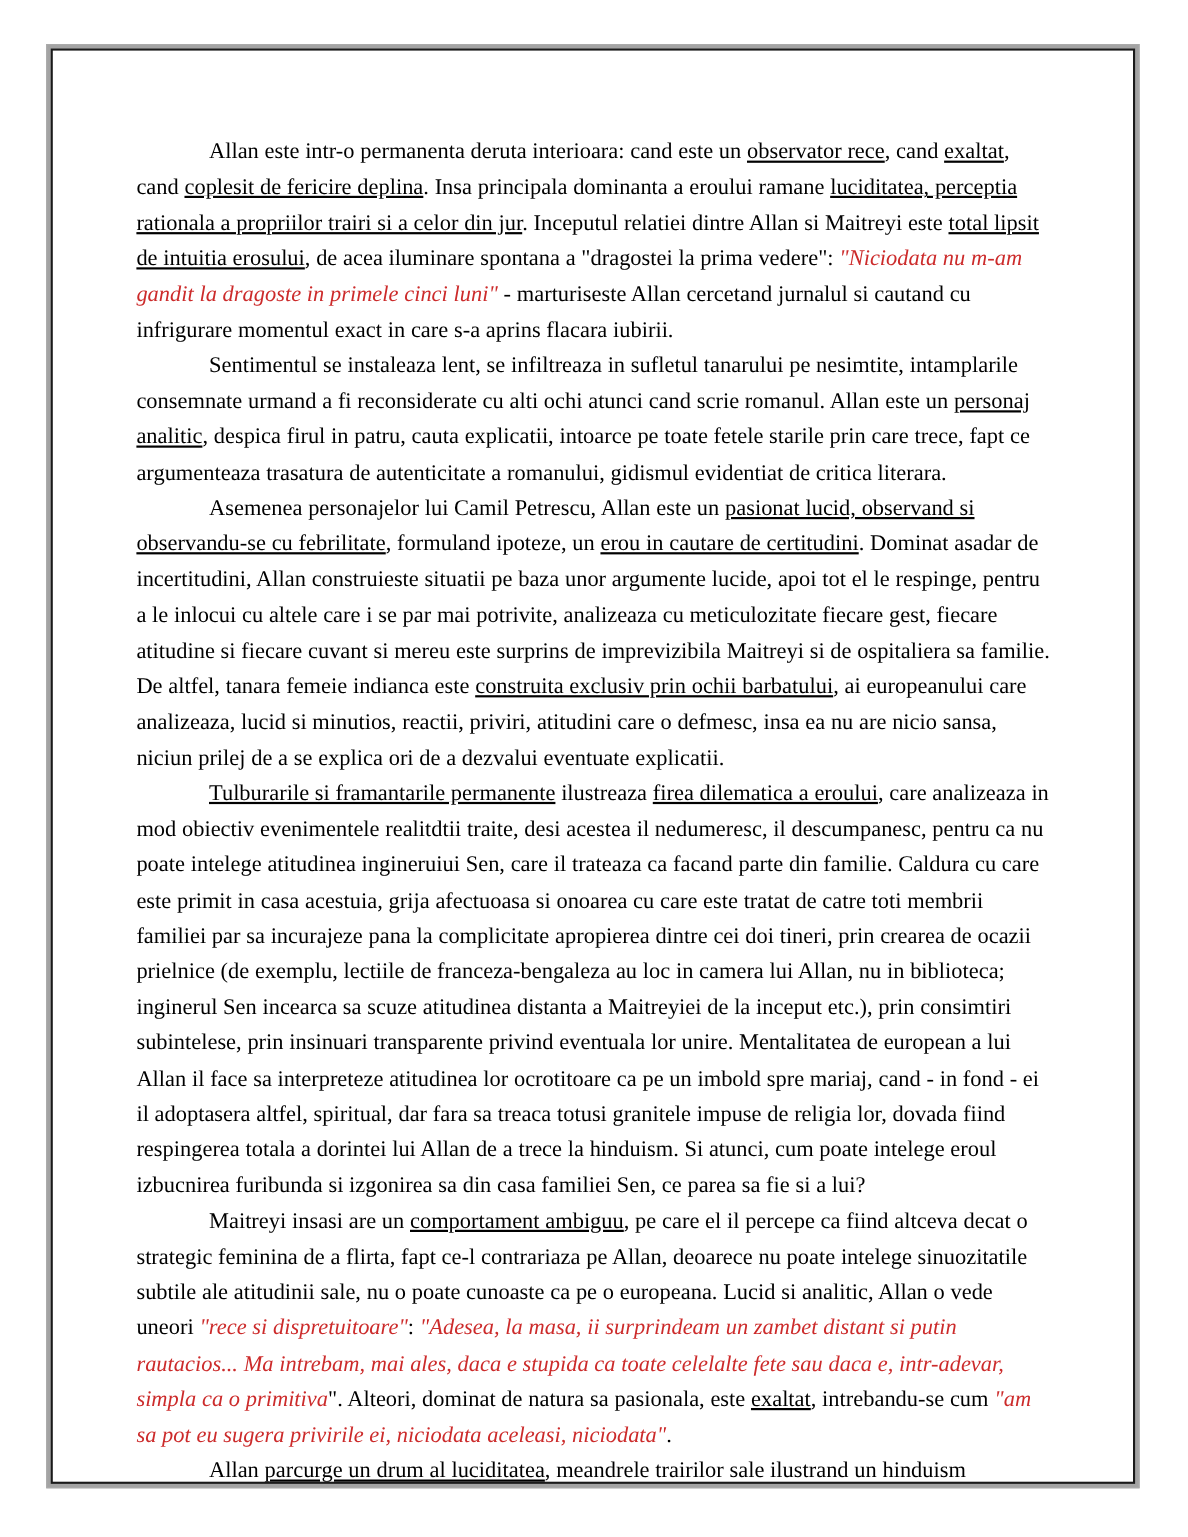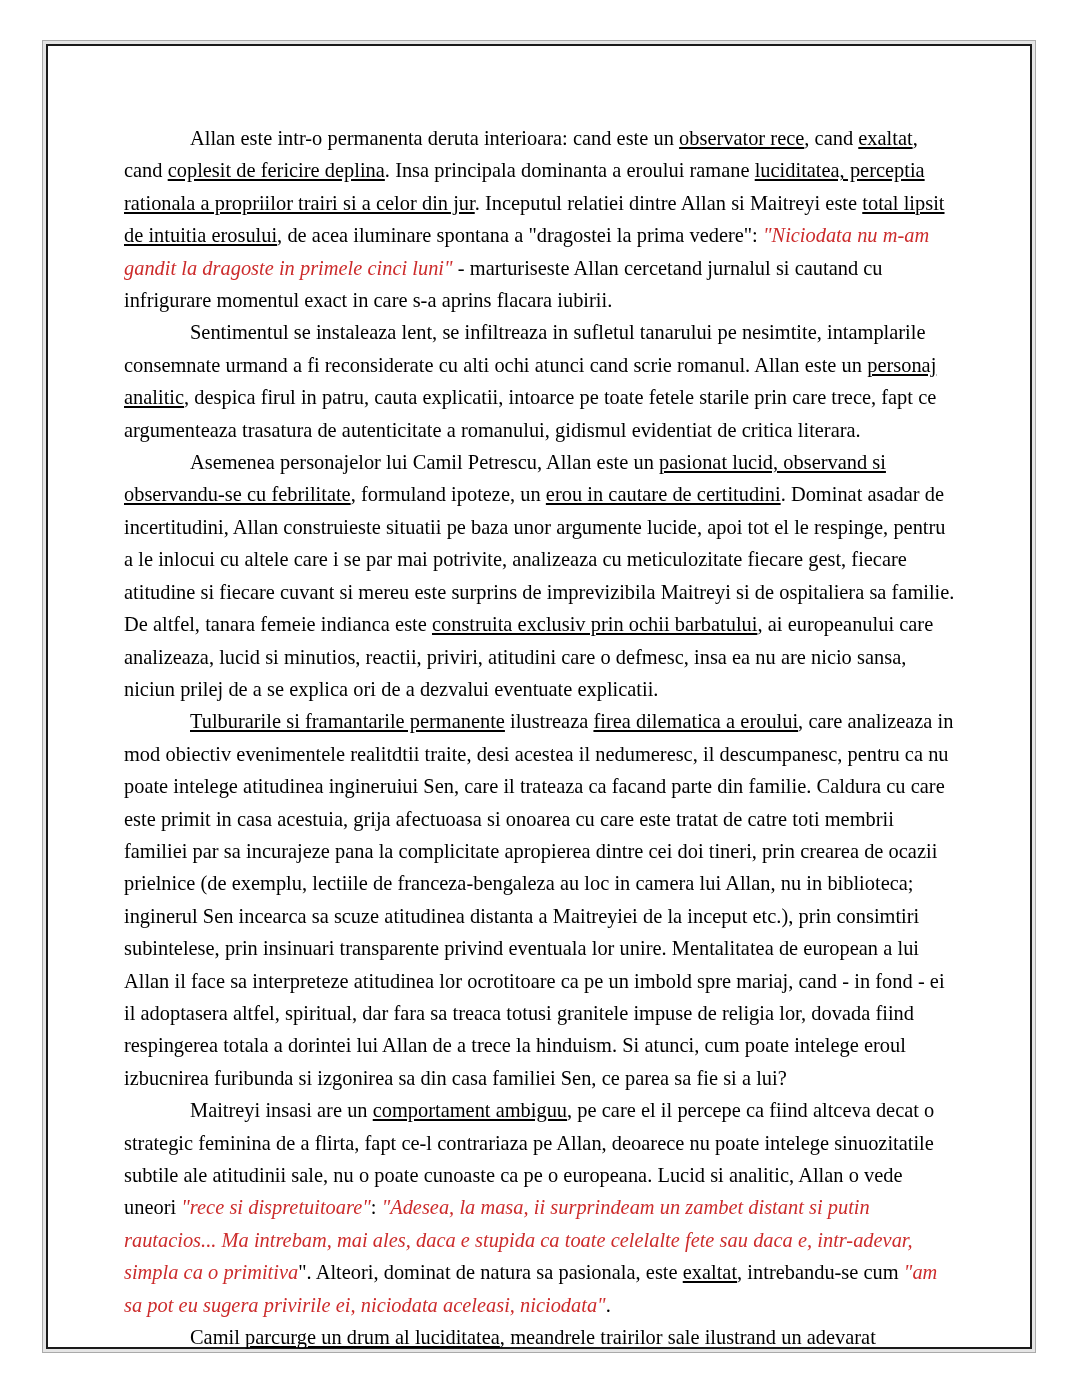--- a/index.html
+++ b/index.html
@@ -15,21 +15,21 @@
   }
 
   
   .page-sheet {
     position: absolute;
     left: 42px;
     top: 40px;
     width: 994px;
     height: 1313px;
     box-sizing: border-box;
-    background: #e5e5e5;
+    background: #a3a3a3;
     border: 1px solid #aaaaaa;
     padding: 3px;
   }
   .page-inner {
     width: 100%;
     height: 100%;
     box-sizing: border-box;
     border: 2px solid #1a1a1a;
     background: #ffffff;
     position: relative;
@@ -64,16 +64,16 @@
 <body>
 
 <div class="page-sheet">
   <div class="page-inner">
     <div class="doc-body" id="doc-body">
         <p class="para"><span>Allan este intr-o permanenta deruta interioara: cand este un </span><span class="u">observator rece</span><span>, cand </span><span class="u">exaltat</span><span>, cand </span><span class="u">coplesit de fericire deplina</span><span>. Insa principala dominanta a eroului ramane </span><span class="u">luciditatea, perceptia rationala a propriilor trairi si a celor din jur</span><span>. Inceputul relatiei dintre Allan si Maitreyi este </span><span class="u">total lipsit de intuitia erosului</span><span>, de acea iluminare spontana a "dragostei la prima vedere": </span><span class="red">"Niciodata nu m-am gandit la dragoste in primele cinci luni"</span><span> - marturiseste Allan cercetand jurnalul si cautand cu infrigurare momentul exact in care s-a aprins flacara iubirii.</span></p>
         <p class="para"><span>Sentimentul se instaleaza lent, se infiltreaza in sufletul tanarului pe nesimtite, intamplarile consemnate urmand a fi reconsiderate cu alti ochi atunci cand scrie romanul. Allan este un </span><span class="u">personaj analitic</span><span>, despica firul in patru, cauta explicatii, intoarce pe toate fetele starile prin care trece, fapt ce argumenteaza trasatura de autenticitate a romanului, gidismul evidentiat de critica literara.</span></p>
         <p class="para"><span>Asemenea personajelor lui Camil Petrescu, Allan este un </span><span class="u">pasionat lucid, observand si observandu-se cu febrilitate</span><span>, formuland ipoteze, un </span><span class="u">erou in cautare de certitudini</span><span>. Dominat asadar de incertitudini, Allan construieste situatii pe baza unor argumente lucide, apoi tot el le respinge, pentru a le inlocui cu altele care i se par mai potrivite, analizeaza cu meticulozitate fiecare gest, fiecare atitudine si fiecare cuvant si mereu este surprins de imprevizibila Maitreyi si de ospitaliera sa familie. De altfel, tanara femeie indianca este </span><span class="u">construita exclusiv prin ochii barbatului</span><span>, ai europeanului care analizeaza, lucid si minutios, reactii, priviri, atitudini care o defmesc, insa ea nu are nicio sansa, niciun prilej de a se explica ori de a dezvalui eventuate explicatii.</span></p>
         <p class="para"><span class="u">Tulburarile si framantarile permanente</span><span> ilustreaza </span><span class="u">firea dilematica a eroului</span><span>, care analizeaza in mod obiectiv evenimentele realitdtii traite, desi acestea il nedumeresc, il descumpanesc, pentru ca nu poate intelege atitudinea ingineruiui Sen, care il trateaza ca facand parte din familie. Caldura cu care este primit in casa acestuia, grija afectuoasa si onoarea cu care este tratat de catre toti membrii familiei par sa incurajeze pana la complicitate apropierea dintre cei doi tineri, prin crearea de ocazii prielnice (de exemplu, lectiile de franceza-bengaleza au loc in camera lui Allan, nu in biblioteca; inginerul Sen incearca sa scuze atitudinea distanta a Maitreyiei de la inceput etc.), prin consimtiri subintelese, prin insinuari transparente privind eventuala lor unire. Mentalitatea de european a lui Allan il face sa interpreteze atitudinea lor ocrotitoare ca pe un imbold spre mariaj, cand - in fond - ei il adoptasera altfel, spiritual, dar fara sa treaca totusi granitele impuse de religia lor, dovada fiind respingerea totala a dorintei lui Allan de a trece la hinduism. Si atunci, cum poate intelege eroul izbucnirea furibunda si izgonirea sa din casa familiei Sen, ce parea sa fie si a lui?</span></p>
         <p class="para"><span>Maitreyi insasi are un </span><span class="u">comportament ambiguu</span><span>, pe care el il percepe ca fiind altceva decat o strategic feminina de a flirta, fapt ce-l contrariaza pe Allan, deoarece nu poate intelege sinuozitatile subtile ale atitudinii sale, nu o poate cunoaste ca pe o europeana. Lucid si analitic, Allan o vede uneori </span><span class="red">"rece si dispretuitoare"</span><span>: </span><span class="red">"Adesea, la masa, ii surprindeam un zambet distant si putin rautacios... Ma intrebam, mai ales, daca e stupida ca toate celelalte fete sau daca e, intr-adevar, simpla ca o primitiva</span><span>". Alteori, dominat de natura sa pasionala, este </span><span class="u">exaltat</span><span>, intrebandu-se cum </span><span class="red">"am sa pot eu sugera privirile ei, niciodata aceleasi, niciodata"</span><span>.</span></p>
-        <p class="para"><span>Camil </span><span class="u">parcurge un drum al luciditatea</span><span>, meandrele trairilor sale ilustrand un adevarat</span></p>
+        <p class="para"><span>Allan </span><span class="u">parcurge un drum al luciditatea</span><span>, meandrele trairilor sale ilustrand un hinduism</span></p>
       </div>
   </div>
 </div>
 
 </body></html>

